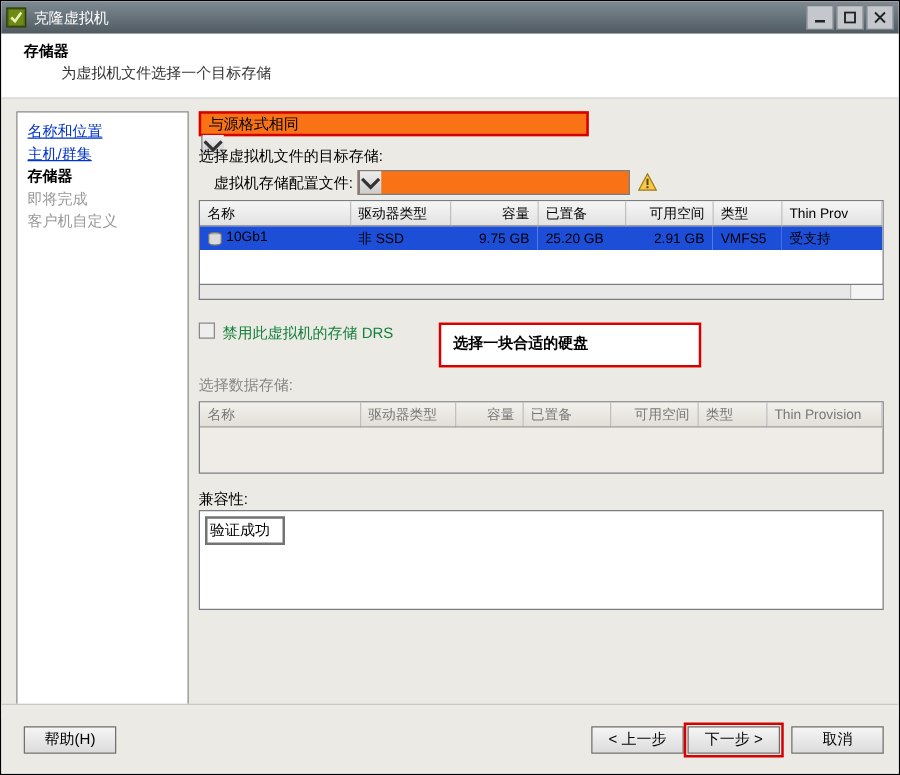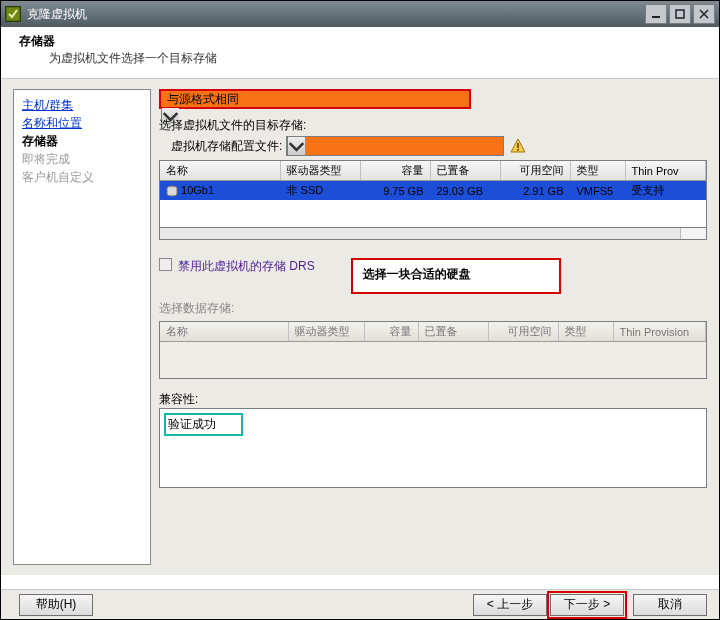--- a/index.html
+++ b/index.html
@@ -50,38 +50,38 @@
   tbody tr.sel td { background:#1d4ed8; }
   .diskicon { display:inline-block; width:12px; height:12px; vertical-align:middle; }
 
   .scrollhint { height:12px; border:1px solid #7a7e82; border-top:none; background:#e8e8e8; display:flex; }
   .scrollhint .thumb { width:520px; }
   .scrollhint .track { flex:1; background:#f4f4f4; border-left:1px solid #bbb; }
 
   
   .drsrow { display:flex; align-items:flex-start; margin-top:18px; }
   .chk { width:13px; height:13px; border:1px solid #888; background:#eee; margin-right:6px; }
-  .drslabel { color:#4c1d95; }
+  .drslabel { color:#15803d; }
   .annot { border:2px solid #d60000; background:#fff; padding:6px 10px; font-weight:bold; margin-left:36px; width:210px; height:36px; }
 
   
   .tablewrap2 { border:1px solid #7a7e82; background:#efece7; margin-top:4px; height:58px; }
   .tablewrap2 thead th { color:#777; background:linear-gradient(#f3f1ec,#e2dfd8); }
 
   
   .advwrap { text-align:right; margin-top:10px; }
   .btn { display:inline-flex; align-items:center; justify-content:center; min-width:74px; height:22px; background:linear-gradient(#f5f5f5,#dcdcdc); border:1px solid #707070; padding:0 10px; cursor:default; }
 
   
   .compatlabel { margin-top:12px; }
   .compatbox { border:1px solid #7a7e82; background:#fff; height:80px; padding:4px; }
-  .compatval { display:inline-block; border:2px solid #14b8a6; padding:1px 25px 1px 2px; }
-
-  
-  .footer { position:absolute; bottom:0; left:0; right:0; height:30px; background:#eceae5; border-top:1px solid #c9c9c9; display:flex; align-items:center; padding:0 12px; }
+  .compatval { display:inline-block; border:2px solid #737373; padding:1px 10px 1px 2px; }
+
+  
+  .footer { position:absolute; bottom:0; left:0; right:0; height:56px; background:#eceae5; border-top:1px solid #c9c9c9; display:flex; align-items:center; padding:0 12px; }
   .footer .spacer { flex:1; }
   .footer .btn { margin-left:6px; }
   .nextred { border:2px solid #d60000; padding:1px; display:inline-block; }
   .nextred .btn { margin-left:0; }
 </style>
 </head>
 <body>
 
 <div class="titlebar">
   <span class="appicon">
@@ -111,22 +111,22 @@
 </div>
 
 <div class="headerband">
   <div class="htitle">存储器</div>
   <div class="hsub">为虚拟机文件选择一个目标存储</div>
 </div>
 
 <div class="mainwrap">
   <div class="cols">
     <div class="sidebar">
+      <a>名称和位置</a>
       <a>主机/群集</a>
-      <a>名称和位置</a>
       <span class="strong">存储器</span>
       <span class="disabled">即将完成</span>
       <span class="disabled">客户机自定义</span>
     </div>
 
     <div class="content">
 
       <div class="dropdown redbox" style="width:312px;">
         <span class="sel">与源格式相同</span>
         <span class="dbtn">
@@ -172,21 +172,21 @@
             </tr>
           </thead>
           <tbody>
             <tr class="sel">
               <td><span class="diskicon"><svg viewBox="0 0 12 12">
                       <ellipse cx="6" cy="3" rx="5" ry="2" fill="#c9c9c9" stroke="#777"></ellipse>
                       <path d="M1 3 V9 A5 2 0 0 0 11 9 V3" fill="#dadada" stroke="#777"></path>
                     </svg></span>&nbsp;<span>10Gb1</span></td>
               <td>非 SSD</td>
               <td class="r">9.75 GB</td>
-              <td>29.03 GB</td>
+              <td>25.20 GB</td>
               <td class="r">2.91 GB</td>
               <td>VMFS5</td>
               <td>受支持</td>
             </tr>
           </tbody>
         </table>
       </div>
       <div class="scrollhint">
           <div class="thumb"></div>
           <div class="track"></div>

